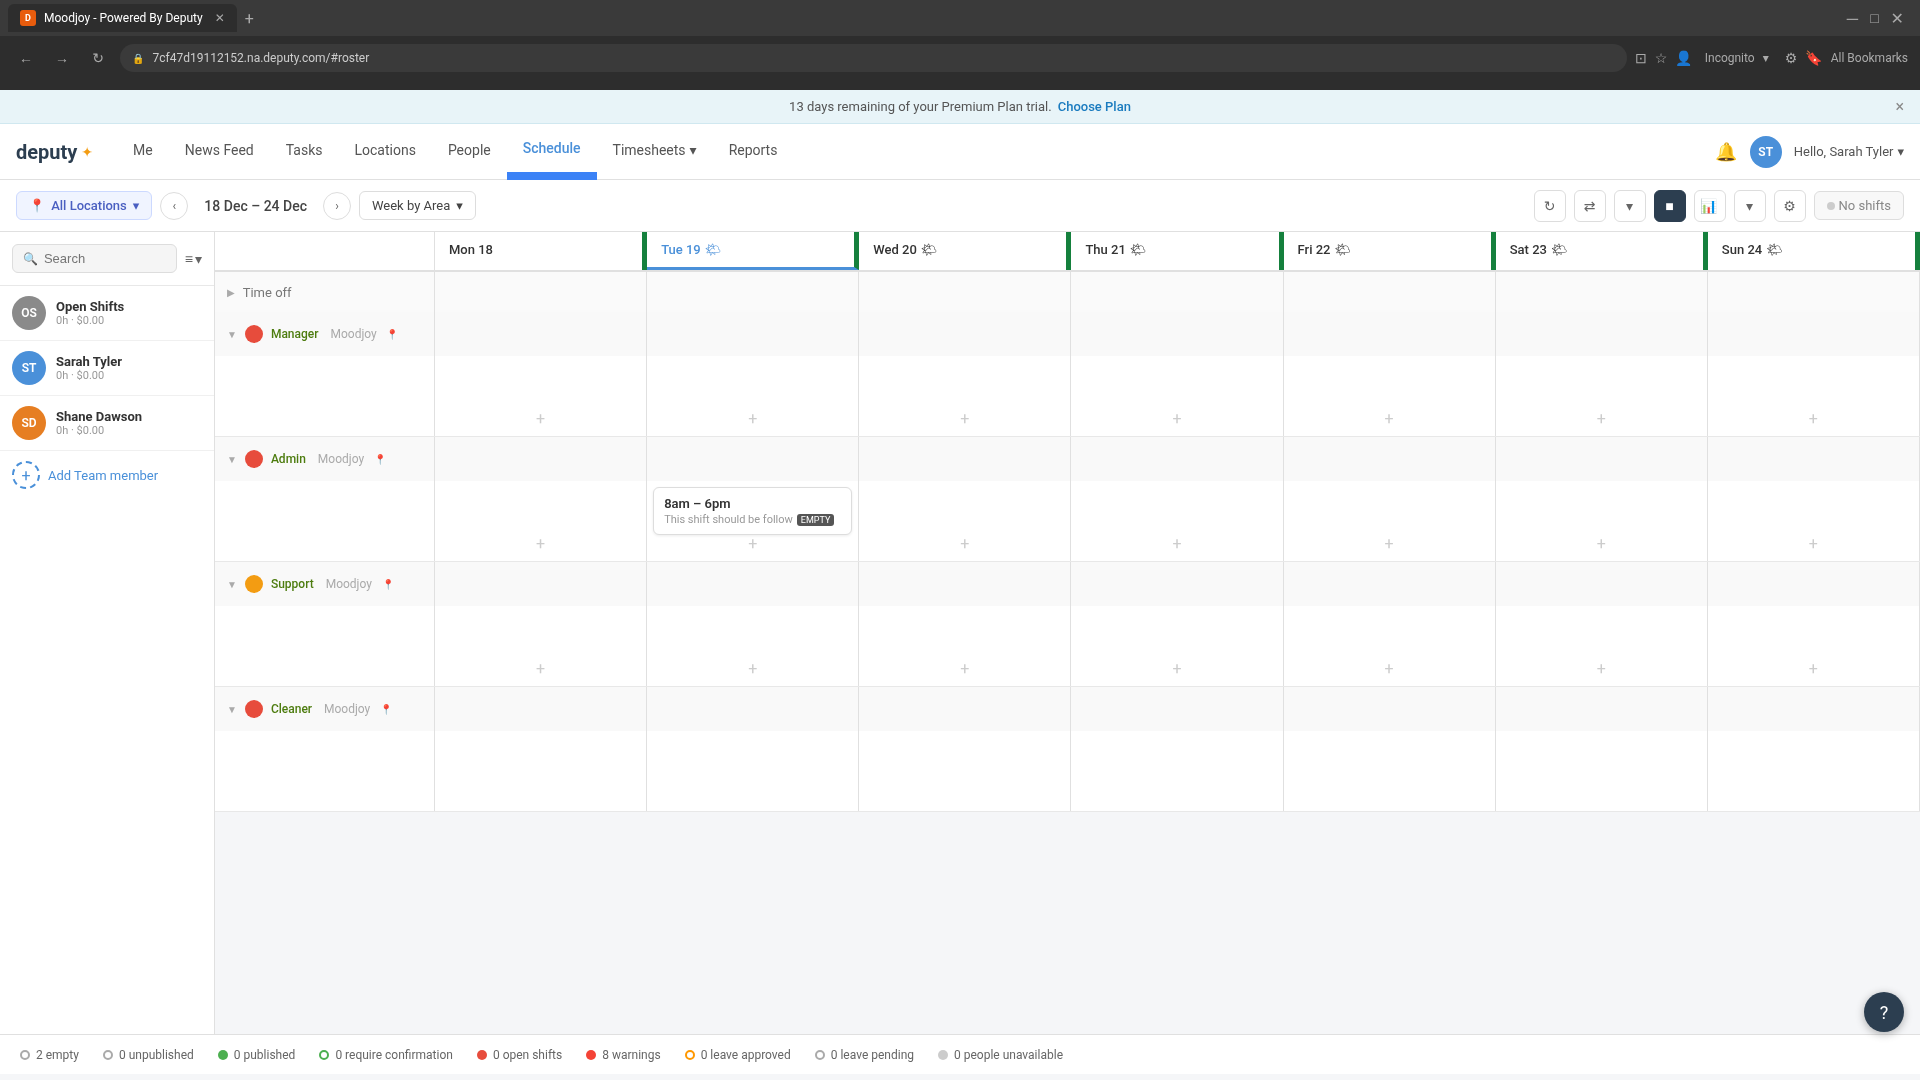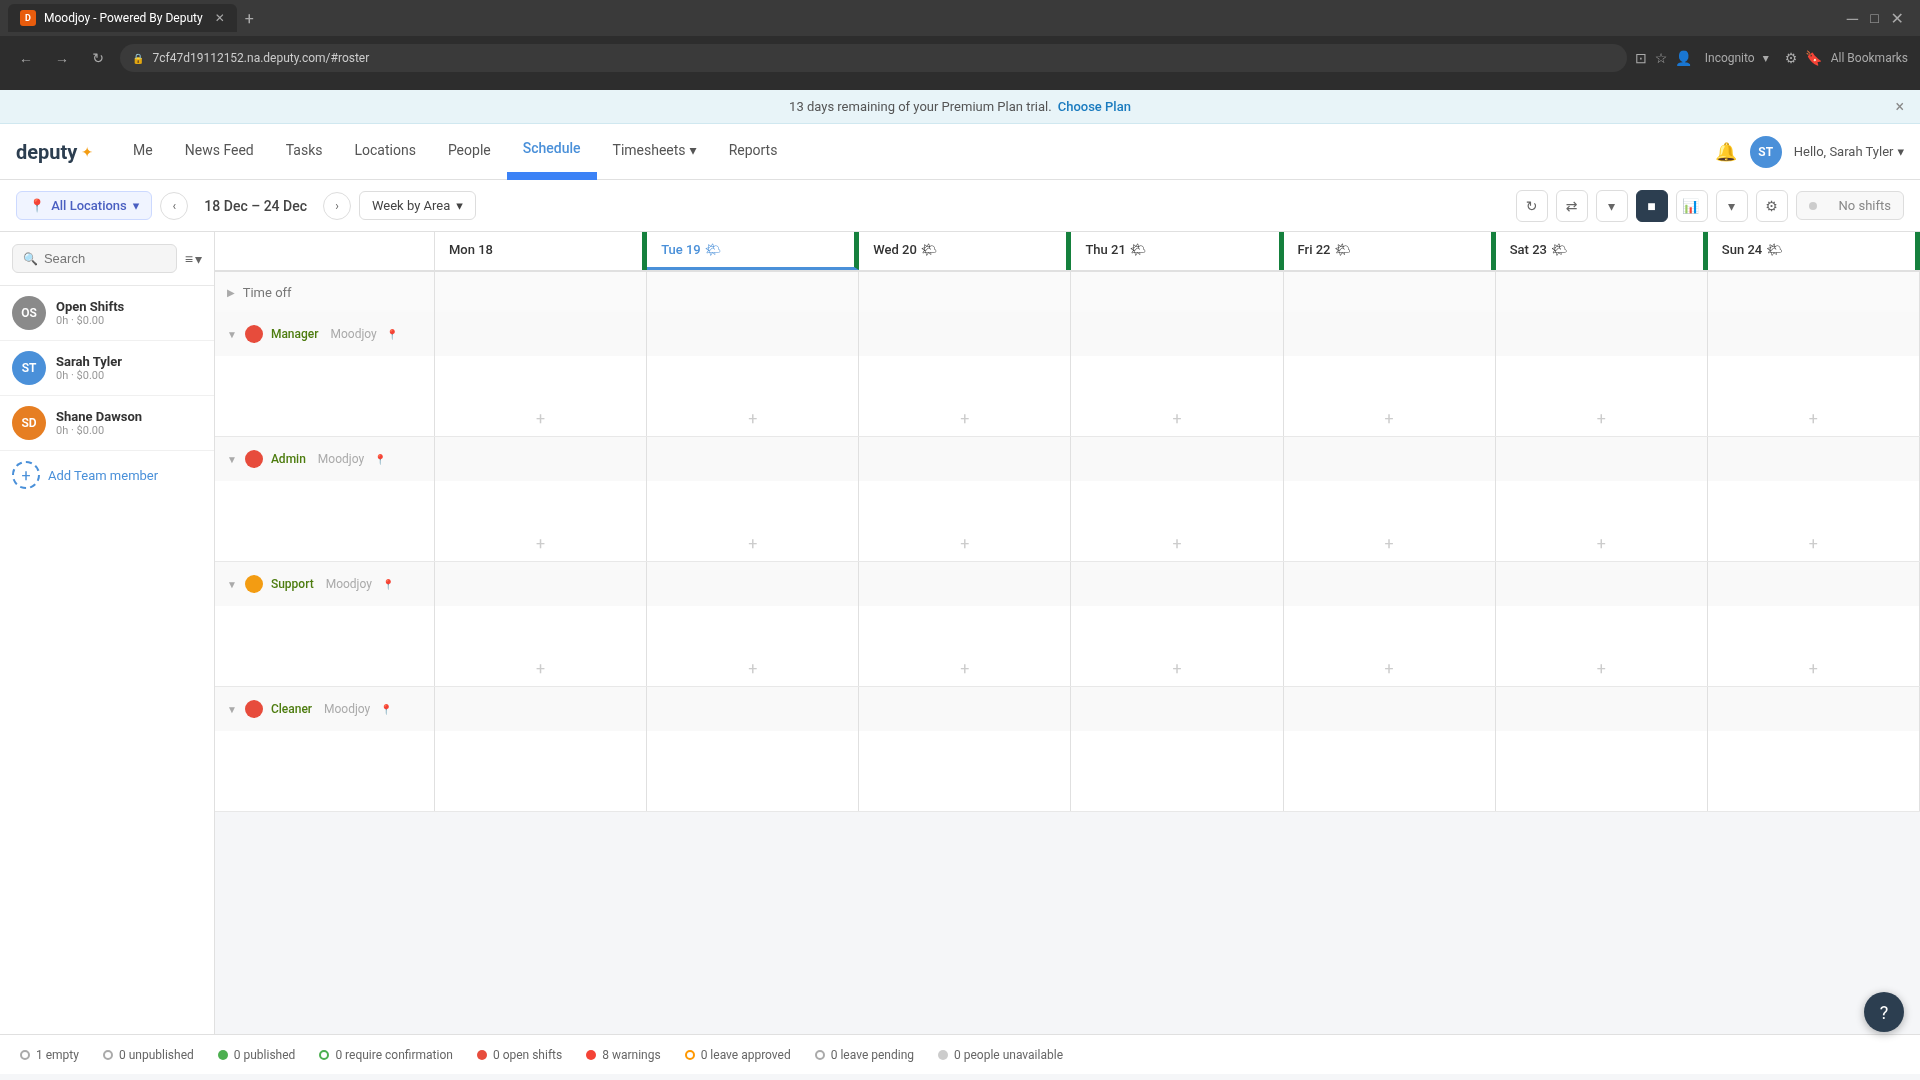--- a/index.html
+++ b/index.html
@@ -39,21 +39,21 @@
     .hello-text { font-size: 13px; color: #555; cursor: pointer; display: flex; align-items: center; gap: 4px; }
 
     
     .toolbar { background: white; border-bottom: 1px solid #e0e0e0; height: 52px; display: flex; align-items: center; padding: 0 16px; gap: 8px; }
     .location-select { display: flex; align-items: center; gap: 6px; background: #f0f4ff; border: 1px solid #ccd9ff; border-radius: 6px; padding: 6px 12px; cursor: pointer; color: #4a5fc1; font-size: 13px; font-weight: 500; }
     .nav-arrow { width: 28px; height: 28px; background: white; border: 1px solid #ddd; border-radius: 50%; display: flex; align-items: center; justify-content: center; cursor: pointer; color: #666; font-size: 12px; }
     .date-range { font-size: 14px; color: #444; font-weight: 500; padding: 0 8px; }
     .view-select { display: flex; align-items: center; gap: 6px; background: white; border: 1px solid #ddd; border-radius: 6px; padding: 6px 12px; cursor: pointer; color: #444; font-size: 13px; }
     .toolbar-spacer { flex: 1; }
     .toolbar-icon-btn { width: 32px; height: 32px; display: flex; align-items: center; justify-content: center; border: 1px solid #ddd; border-radius: 6px; cursor: pointer; color: #666; background: white; font-size: 14px; }
-    .no-shifts-badge { display: flex; align-items: center; gap: 22px; background: #f8f8f8; border: 1px solid #ddd; border-radius: 6px; padding: 6px 12px; font-size: 13px; color: #888; }
+    .no-shifts-badge { display: flex; align-items: center; gap: 4px; background: #f8f8f8; border: 1px solid #ddd; border-radius: 6px; padding: 6px 12px; font-size: 13px; color: #888; }
     .no-shifts-dot { width: 8px; height: 8px; border-radius: 50%; background: #ccc; }
 
     
     .main-layout { display: flex; height: calc(1080px - 90px - 40px - 56px - 52px - 40px); overflow: hidden; }
 
     
     .sidebar { width: 215px; background: white; border-right: 1px solid #e0e0e0; display: flex; flex-direction: column; flex-shrink: 0; }
     .sidebar-search { padding: 12px; border-bottom: 1px solid #e8e8e8; display: flex; align-items: center; gap: 8px; }
     .search-input-wrap { flex: 1; display: flex; align-items: center; background: #f5f5f5; border: 1px solid #ddd; border-radius: 6px; padding: 6px 10px; gap: 6px; }
     .search-icon { color: #999; font-size: 12px; }
@@ -352,20 +352,24 @@
         <div class="area-cell"></div>
         <div class="area-cell"></div>
         <div class="area-cell"></div>
       </div>
       <div class="shift-row">
         <div class="shift-row-label"></div>
         <div class="shift-cell">
             <span class="add-shift-btn">+</span>
           </div>
         <div class="shift-cell">
+          <div class="shift-card">
+            <div class="shift-time">8am – 6pm</div>
+            <div class="shift-desc">This shift should be follow<span class="shift-badge">EMPTY</span></div>
+          </div>
           <span class="add-shift-btn">+</span>
         </div>
         <div class="shift-cell">
             <span class="add-shift-btn">+</span>
           </div>
         <div class="shift-cell">
             <span class="add-shift-btn">+</span>
           </div>
         <div class="shift-cell">
             <span class="add-shift-btn">+</span>
@@ -449,21 +453,21 @@
         <div class="shift-cell"></div>
         <div class="shift-cell"></div>
       </div>
     </div>
   </div>
 </div>
 
 <div class="status-bar">
   <div class="status-item">
     <div class="status-dot-outline"></div>
-    <span>1 empty</span>
+    <span>2 empty</span>
   </div>
   <div class="status-item">
     <div class="status-dot-outline"></div>
     <span>0 unpublished</span>
   </div>
   <div class="status-item">
     <div class="status-dot" style="background:#4caf50;"></div>
     <span>0 published</span>
   </div>
   <div class="status-item">

